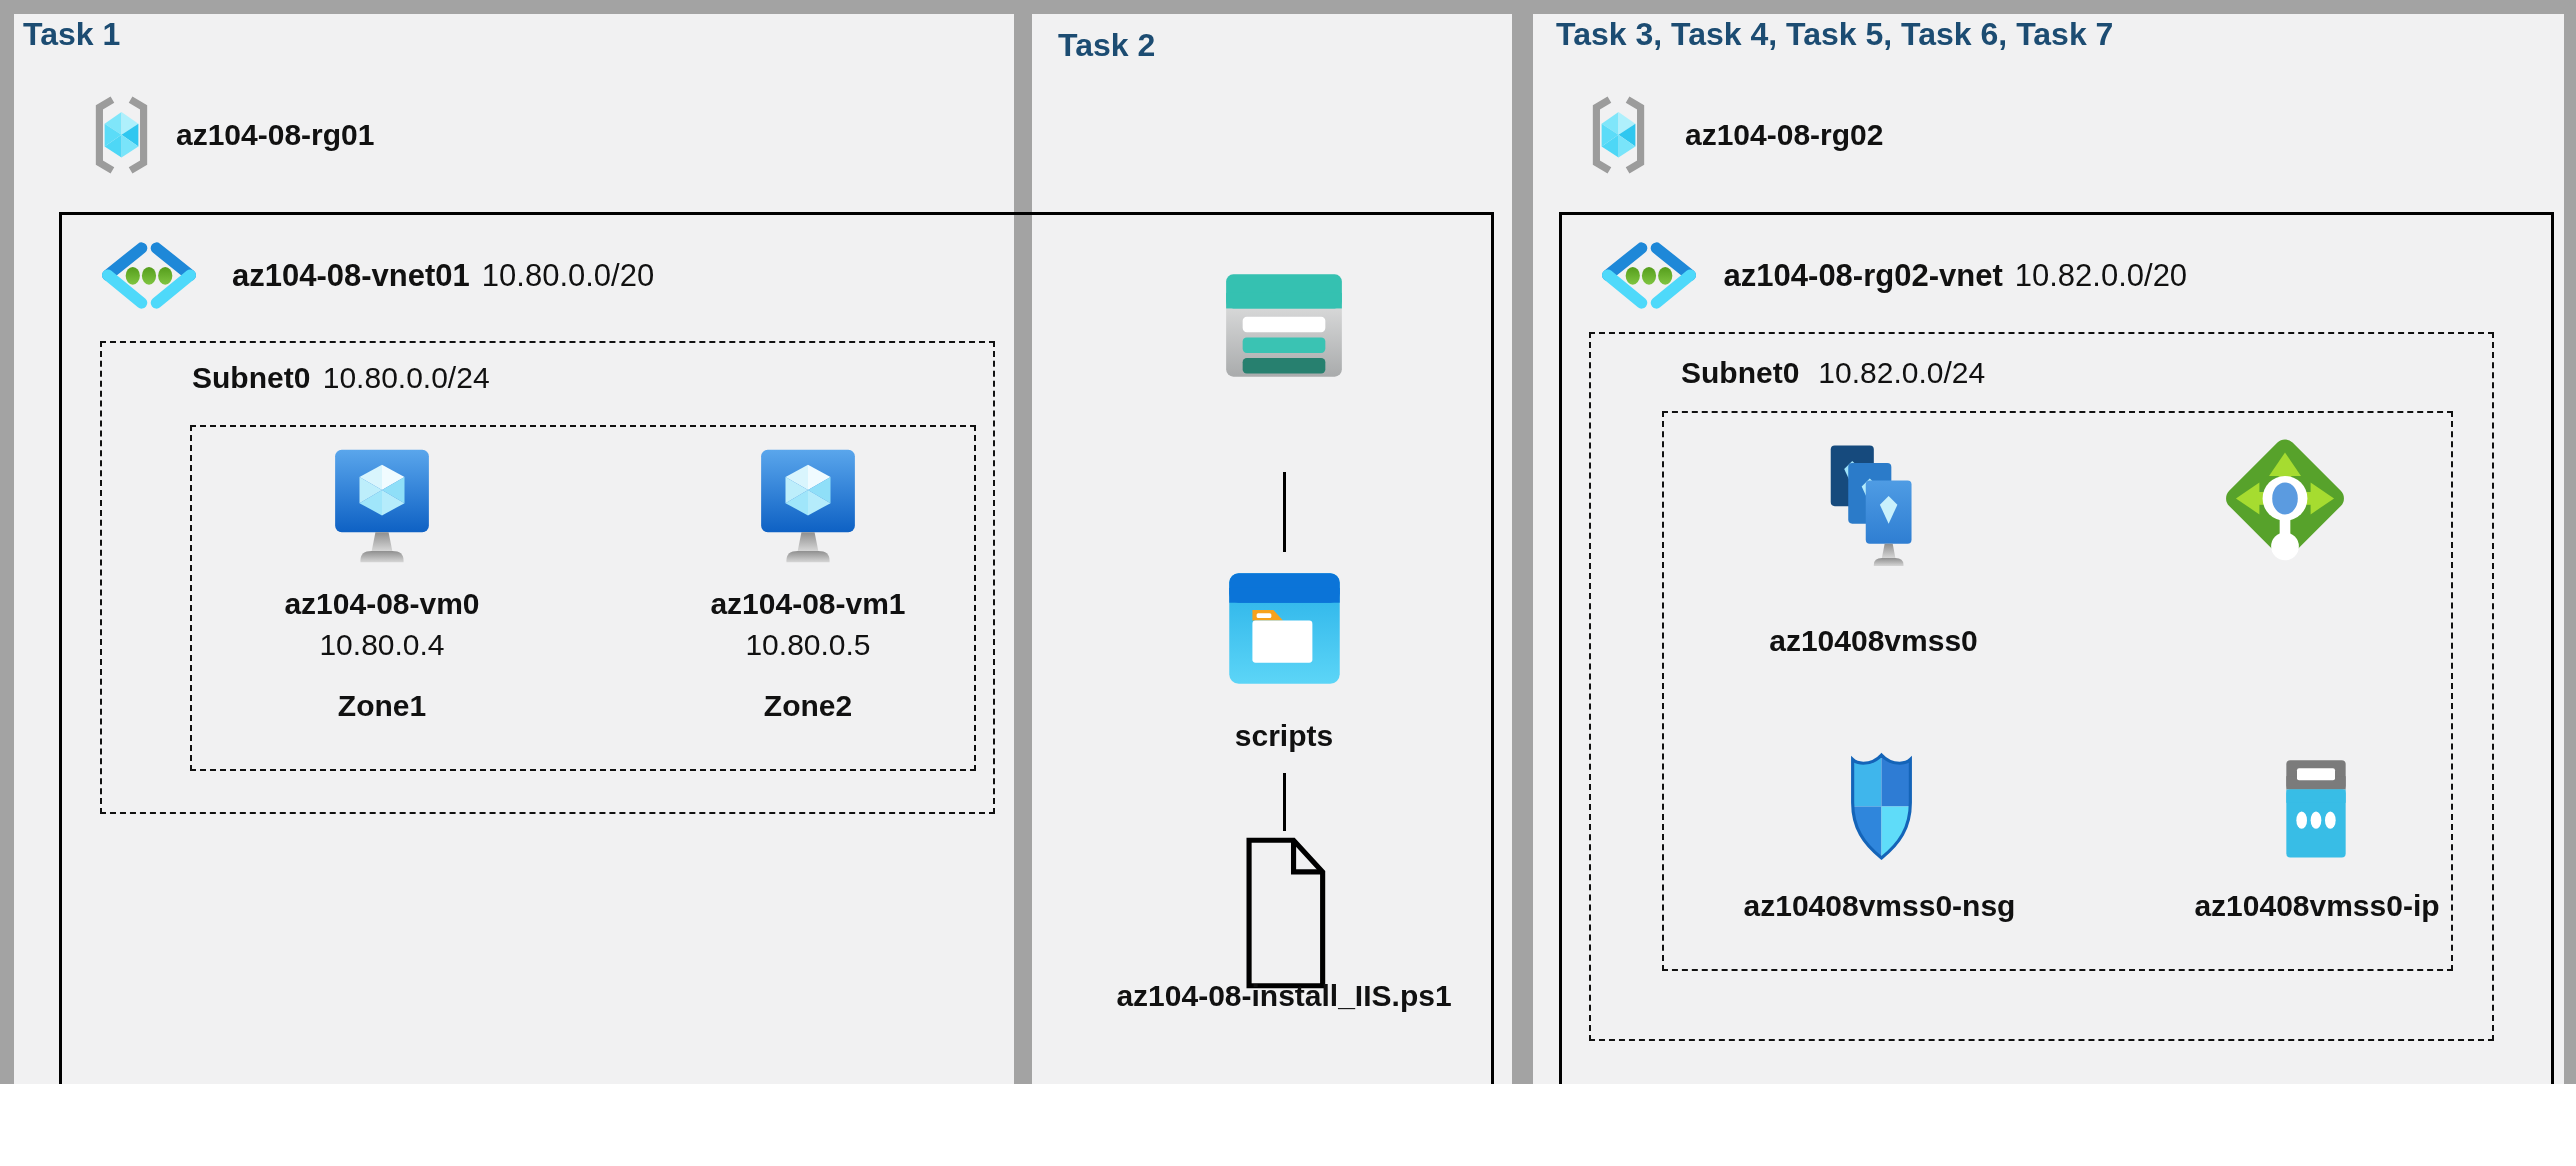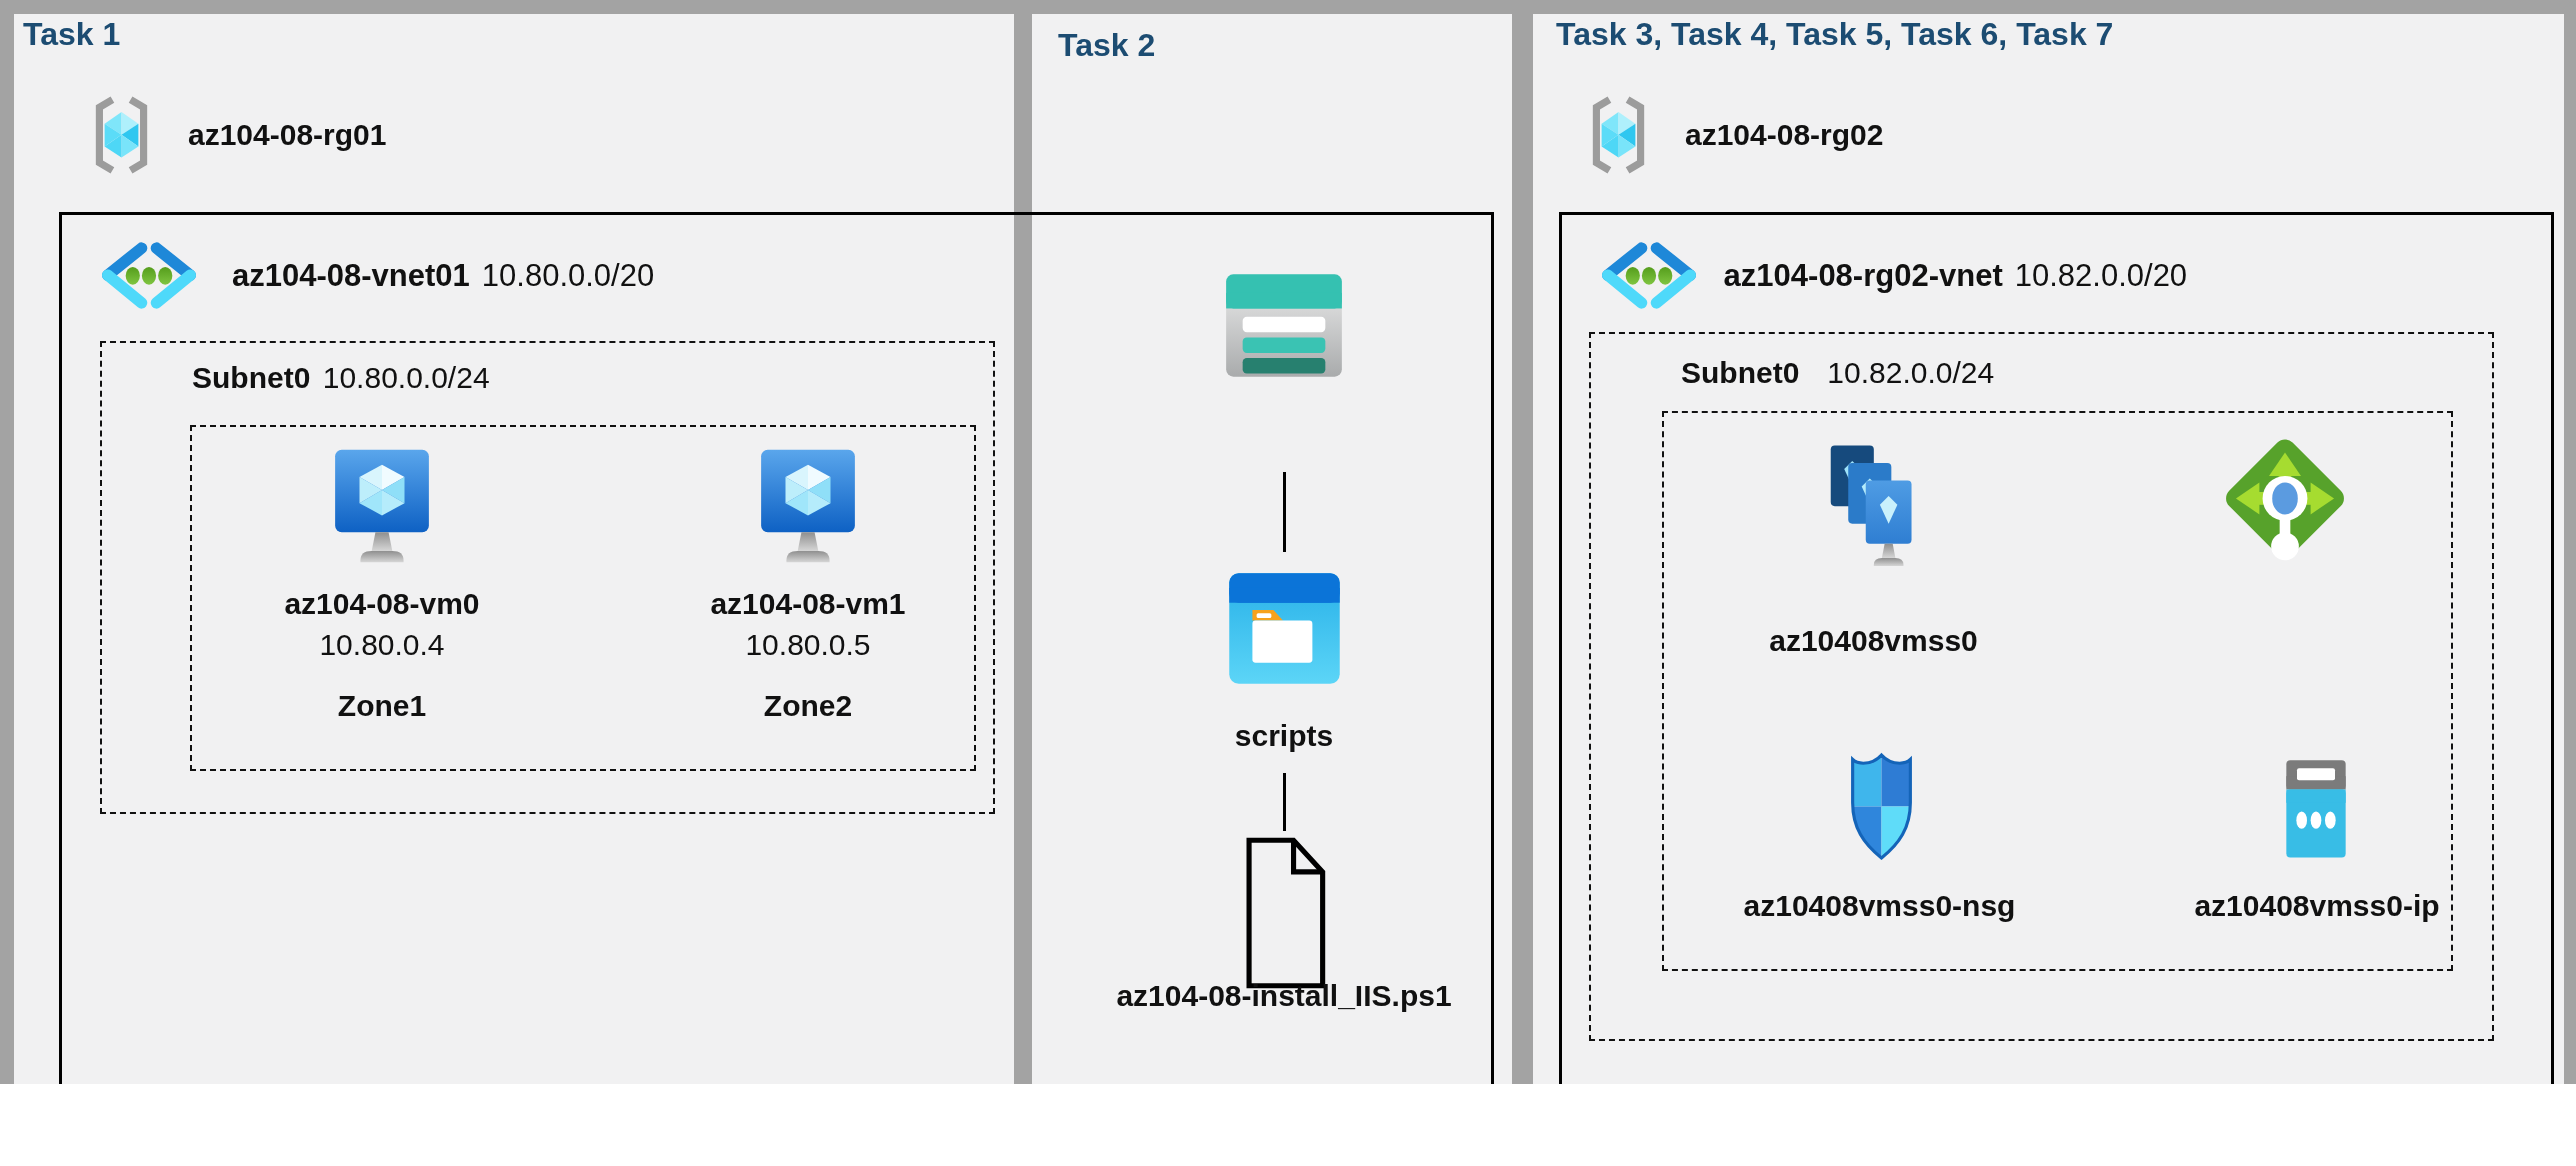--- a/index.html
+++ b/index.html
@@ -70,21 +70,21 @@
         <path d="M36,8 L16,20 L16,105 L36,117" fill="none" stroke="#9c9c9c" stroke-width="11"></path>
         <path d="M64,8 L84,20 L84,105 L64,117" fill="none" stroke="#9c9c9c" stroke-width="11"></path>
         <polygon points="24,45 50,27 50,62" fill="#7fe6fa"></polygon>
         <polygon points="50,27 76,45 50,62" fill="#aff0fc"></polygon>
         <polygon points="76,45 76,80 50,62" fill="#2fc7f0"></polygon>
         <polygon points="50,97 76,80 50,62" fill="#79e4fa"></polygon>
         <polygon points="24,80 50,97 50,62" fill="#4ed7f6"></polygon>
         <polygon points="24,45 24,80 50,62" fill="#5bdcf8"></polygon>
       </svg>
     </span>
-    <span class="lbl" style="margin-left:34px;">az104-08-rg01</span>
+    <span class="lbl" style="margin-left:22px;">az104-08-rg01</span>
   </div>
 
   <div class="icon-row" style="left:1586px;top:94px;">
     <span>
       <svg width="65" height="82" viewBox="0 0 100 125">
         <path d="M36,8 L16,20 L16,105 L36,117" fill="none" stroke="#9c9c9c" stroke-width="11"></path>
         <path d="M64,8 L84,20 L84,105 L64,117" fill="none" stroke="#9c9c9c" stroke-width="11"></path>
         <polygon points="24,45 50,27 50,62" fill="#7fe6fa"></polygon>
         <polygon points="50,27 76,45 50,62" fill="#aff0fc"></polygon>
         <polygon points="76,45 76,80 50,62" fill="#2fc7f0"></polygon>
@@ -133,21 +133,21 @@
 
   <div class="box-dashed" style="left:100px;top:341px;width:891px;height:469px;"></div>
   <div style="position:absolute;left:192px;top:361px;white-space:nowrap;">
     <span class="lbl">Subnet0</span>
     <span class="val" style="margin-left:9.4px;">10.80.0.0/24</span>
   </div>
 
   <div class="box-dashed" style="left:1589px;top:332px;width:901px;height:705px;"></div>
   <div style="position:absolute;left:1681px;top:356px;white-space:nowrap;">
     <span class="lbl">Subnet0</span>
-    <span class="val" style="margin-left:25px;">10.82.0.0/24</span>
+    <span class="val" style="margin-left:16px;">10.82.0.0/24</span>
   </div>
 
   <div class="box-dashed" style="left:190px;top:425px;width:782px;height:342px;"></div>
   <div class="box-dashed" style="left:1662px;top:411px;width:787px;height:556px;"></div>
 
   <div style="position:absolute;left:330px;top:446px;">
     <svg width="104" height="120" viewBox="0 0 110 128">
       <rect x="5" y="4" width="100" height="88" rx="7" fill="url(#gVm)"></rect>
       <polygon points="31,33 55,20 55,47" fill="#d9f5fd"></polygon>
       <polygon points="55,20 79,33 55,47" fill="#f0fbff"></polygon>

